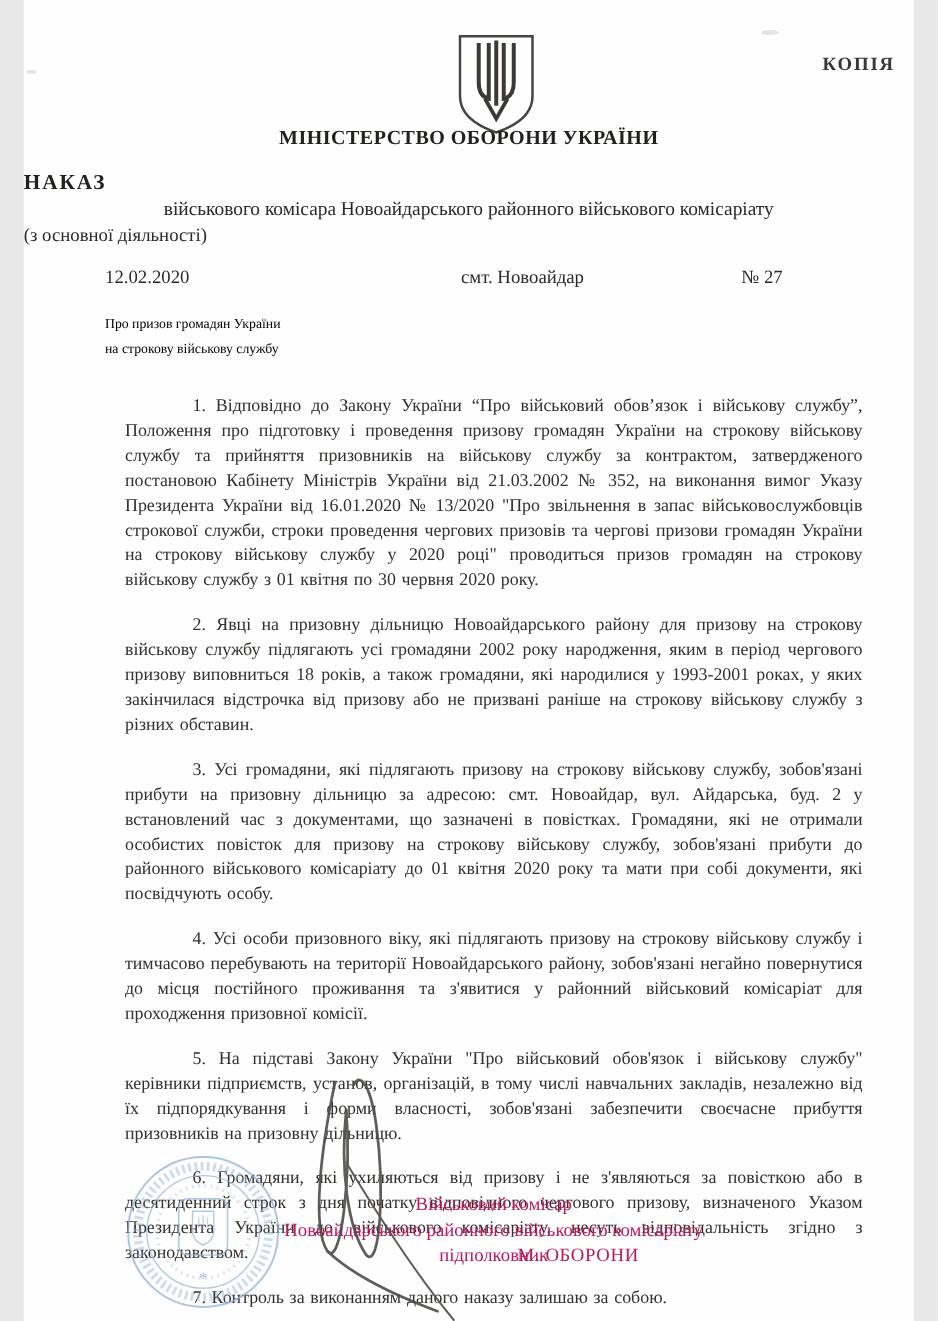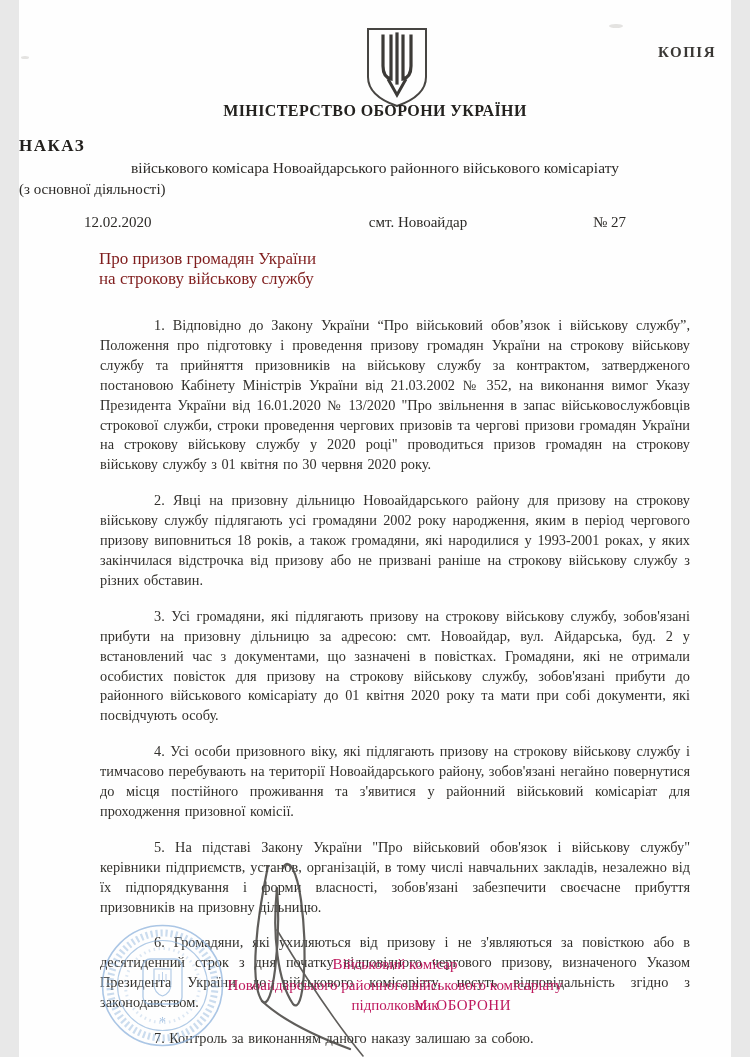--- a/index.html
+++ b/index.html
@@ -32,22 +32,22 @@
     text-align:left; font-size:15px; color:#2c2a27;
   }
   .meta-row {
     position:absolute; top:214px; left:65px; width:668px;
     display:grid; grid-template-columns:1fr auto 1fr; align-items:baseline;
     font-size:15px; color:#2c2a27;
   }
   .meta-row .place { text-align:left; }
   .meta-row .number { text-align:center; }
   .subject {
-    position:absolute; top:249px; left:80px;
-    font-size:17px; line-height:20px; color:#7f1d1d;
+    position:absolute; top:249px; left:65px;
+    font-size:11px; line-height:20px; color:#000000;
   }
   .body-text {
     position:absolute; top:300px; left:65px; width:622px;
     font-size:14.3px; line-height:19.9px; text-align:justify;
     word-spacing:1px; color:#32302c;
   }
   .body-text p { margin:16px; text-indent:54px; }
   .sig-block {
     position:absolute; top:954px; left:65px; width:622px;
     font-size:15px; line-height:20.5px; color:#be185d;text-align:center;

